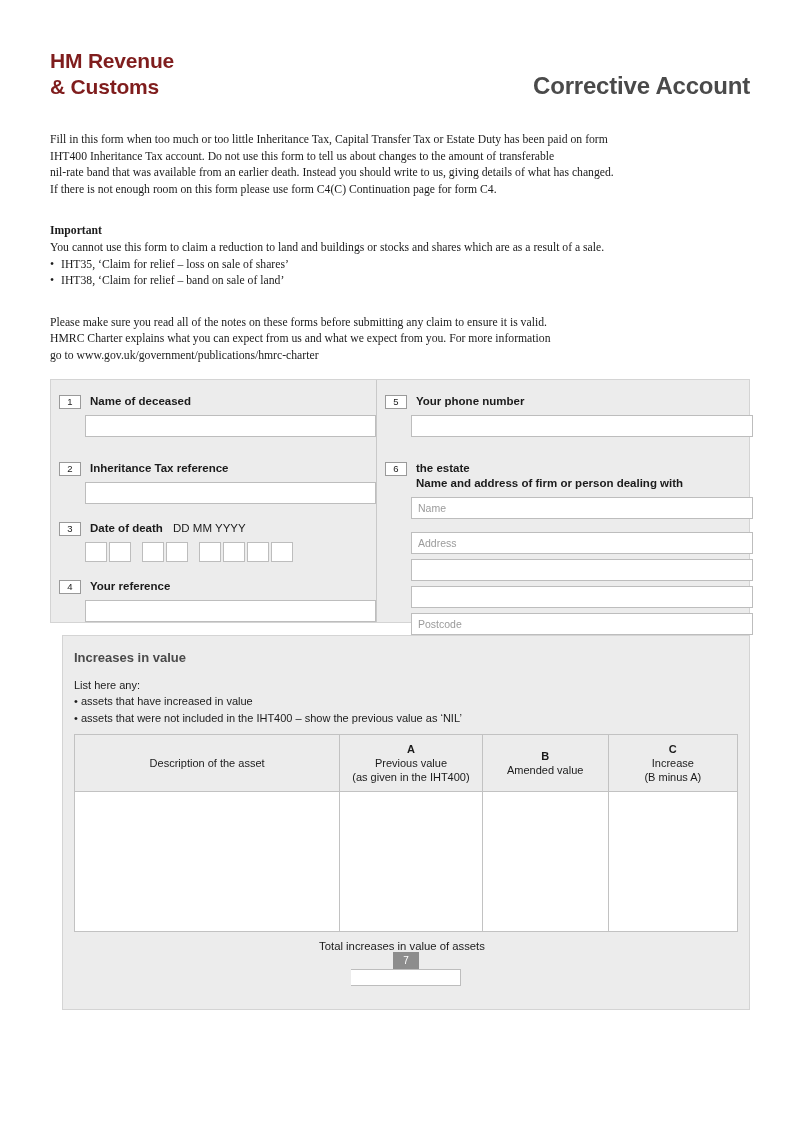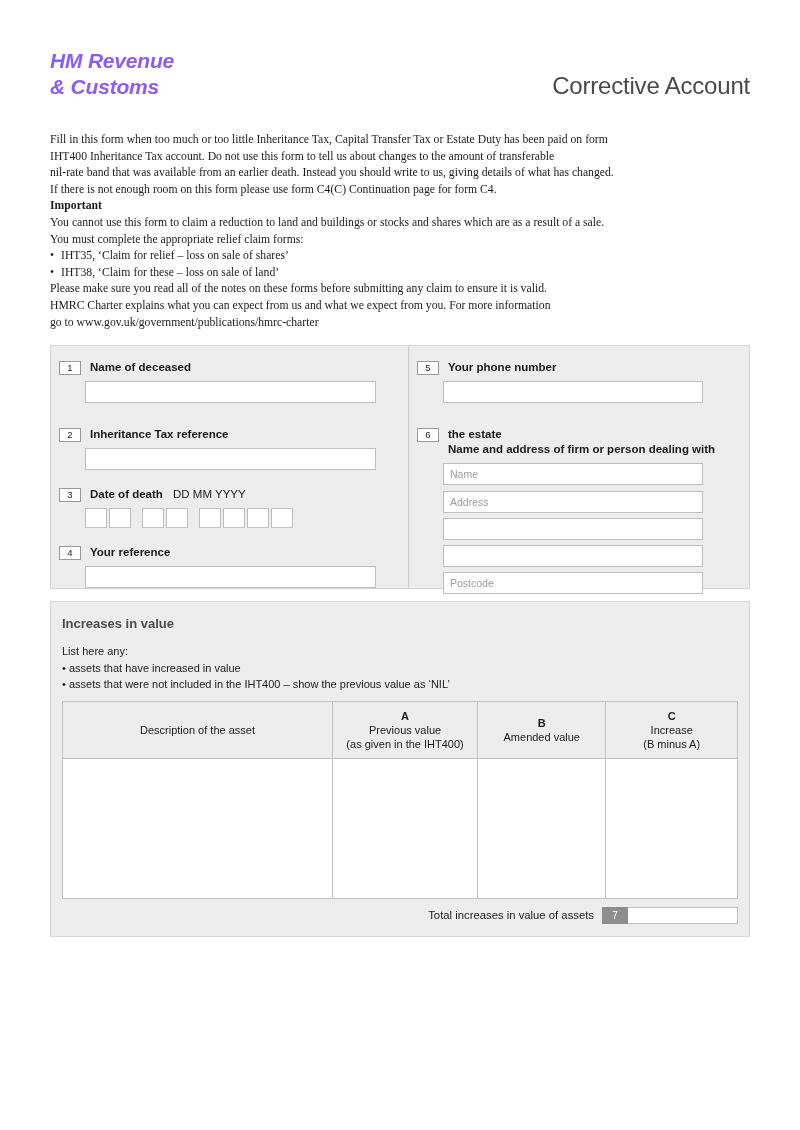--- a/index.html
+++ b/index.html
@@ -27,43 +27,42 @@
     margin-top: 48px;
   }
   .logo {
     position: absolute;
     left: 0;
     top: 0;
     font-size: 21px;
     font-weight: bold;
     line-height: 1.25;
     letter-spacing: -0.2px;
-    color: #8b5cf6;
-    font-style: italic;
+    color: #7f1d1d;
   }
   .doc-title {
     position: absolute;
     right: 0;
     top: 24px;
     font-size: 24px;
-    font-weight: normal;
+    font-weight: bold;
     color: #4a4a4a;
     letter-spacing: -0.2px;
     margin-left: 24px;
   }
 
   
   .intro { margin-top: 6px; font-family: Liberation Serif, serif; }
   .intro p {
     margin: 0;
     font-size: 11.7px;
     line-height: 16.6px;
     color: #1b1b1b;
   }
-  .intro p.gap { margin-top: 0; }
+  .intro p.gap { margin-top: 25px; }
   .intro p.bold { font-weight: bold; }
   .bullet { padding-left: 11px; position: relative; }
   .bullet:before {
     content: "\2022";
     position: absolute;
     left: 0;
     top: 0;
   }
 
   
@@ -119,21 +118,21 @@
   .input.ph {
     font-size: 10.5px;
     color: #9b9b9b;
     padding: 4px 0 0 6px;
   }
   .left-input {
     width: 291px;
     margin: 6px 0 0 34px;
   }
   .right-input {
-    width: 260px;
+    width: 342px;
     margin: 6px 0 0 34px;
   }
   .date-boxes {
     display: flex;
     margin: 6px 0 0 34px;
     gap: 0;
   }
   .date-boxes .grp { display: flex; margin-right: 9px; }
   .date-boxes .cell {
     width: 22px;
@@ -141,21 +140,22 @@
     background: #ffffff;
     border: 1px solid #bdbdbd;
     margin-right: 2px;
   }
   .spacer-24 { height: 24px; }
   .spacer-17 { height: 17px; }
 
   
   .panel-increases {
     margin-top: 12px;
-    padding: 14px 11px 12px 11px;
+    padding: 14px 11px 23px 11px;
+    margin-left: 12px;
   }
   .panel-heading {
     font-size: 13px;
     font-weight: bold;
     color: #4a4a4a;
     margin: 0 0 12px 0;
   }
   .list-intro {
     font-size: 11px;
     line-height: 16.5px;
@@ -191,20 +191,21 @@
   .col-desc { width: 40%; }
   .col-a { width: 21.5%; }
   .col-b { width: 19%; }
   .col-c { width: 19.5%; }
 
   .total-row {
     display: flex;
     align-items: center;
     justify-content: flex-end;
     margin-top: 8px;
+    flex-direction: column;
   }
   .total-label {
     font-size: 11.3px;
     color: #1b1b1b;
     margin-right: 8px;
   }
   .total-num {
     width: 26px;
     height: 17px;
     background: #8d8d8d;
@@ -235,23 +236,22 @@
     <div class="doc-title">Corrective Account</div>
   </div>
 
   <div class="intro">
     <p>Fill in this form when too much or too little Inheritance Tax, Capital Transfer Tax or Estate Duty has been paid on form</p>
     <p>IHT400 Inheritance Tax account. Do not use this form to tell us about changes to the amount of transferable</p>
     <p>nil-rate band that was available from an earlier death. Instead you should write to us, giving details of what has changed.</p>
     <p>If there is not enough room on this form please use form C4(C) Continuation page for form C4.</p>
     <p class="gap bold">Important</p>
     <p>You cannot use this form to claim a reduction to land and buildings or stocks and shares which are as a result of a sale.</p>
-    <p>You must complete the appropriate relief claim forms:</p>
     <p class="bullet">IHT35, ‘Claim for relief – loss on sale of shares’</p>
-    <p class="bullet">IHT38, ‘Claim for these – loss on sale of land’</p>
+    <p class="bullet">IHT38, ‘Claim for relief – band on sale of land’</p>
     <p class="gap">Please make sure you read all of the notes on these forms before submitting any claim to ensure it is valid.</p>
     <p>HMRC Charter explains what you can expect from us and what we expect from you. For more information</p>
     <p>go to www.gov.uk/government/publications/hmrc-charter</p>
   </div>
 
   <div class="panel panel-details">
 
     <div class="col-left">
 
       <div class="field-row">
@@ -314,21 +314,21 @@
       <div class="spacer-24"></div>
 
       <div class="field-row">
         <div class="numbox">6</div>
         <div class="field-label">
           <div>the estate</div>
           <div>Name and address of firm or person dealing with</div>
         </div>
       </div>
       <div class="input ph right-input">Name</div>
-      <div class="input ph right-input" style="margin-top:6px;">Address</div>
+      <div class="input ph right-input" style="margin-top:13px;">Address</div>
       <div class="input ph right-input" style="margin-top:5px;"></div>
       <div class="input ph right-input" style="margin-top:5px;"></div>
       <div class="input ph right-input" style="margin-top:5px;">Postcode</div>
     </div>
   </div>
 
   <div class="panel panel-increases">
     <div class="panel-heading">Increases in value</div>
     <p class="list-intro">List here any:</p>
     <p class="list-intro">• assets that have increased in value</p>

